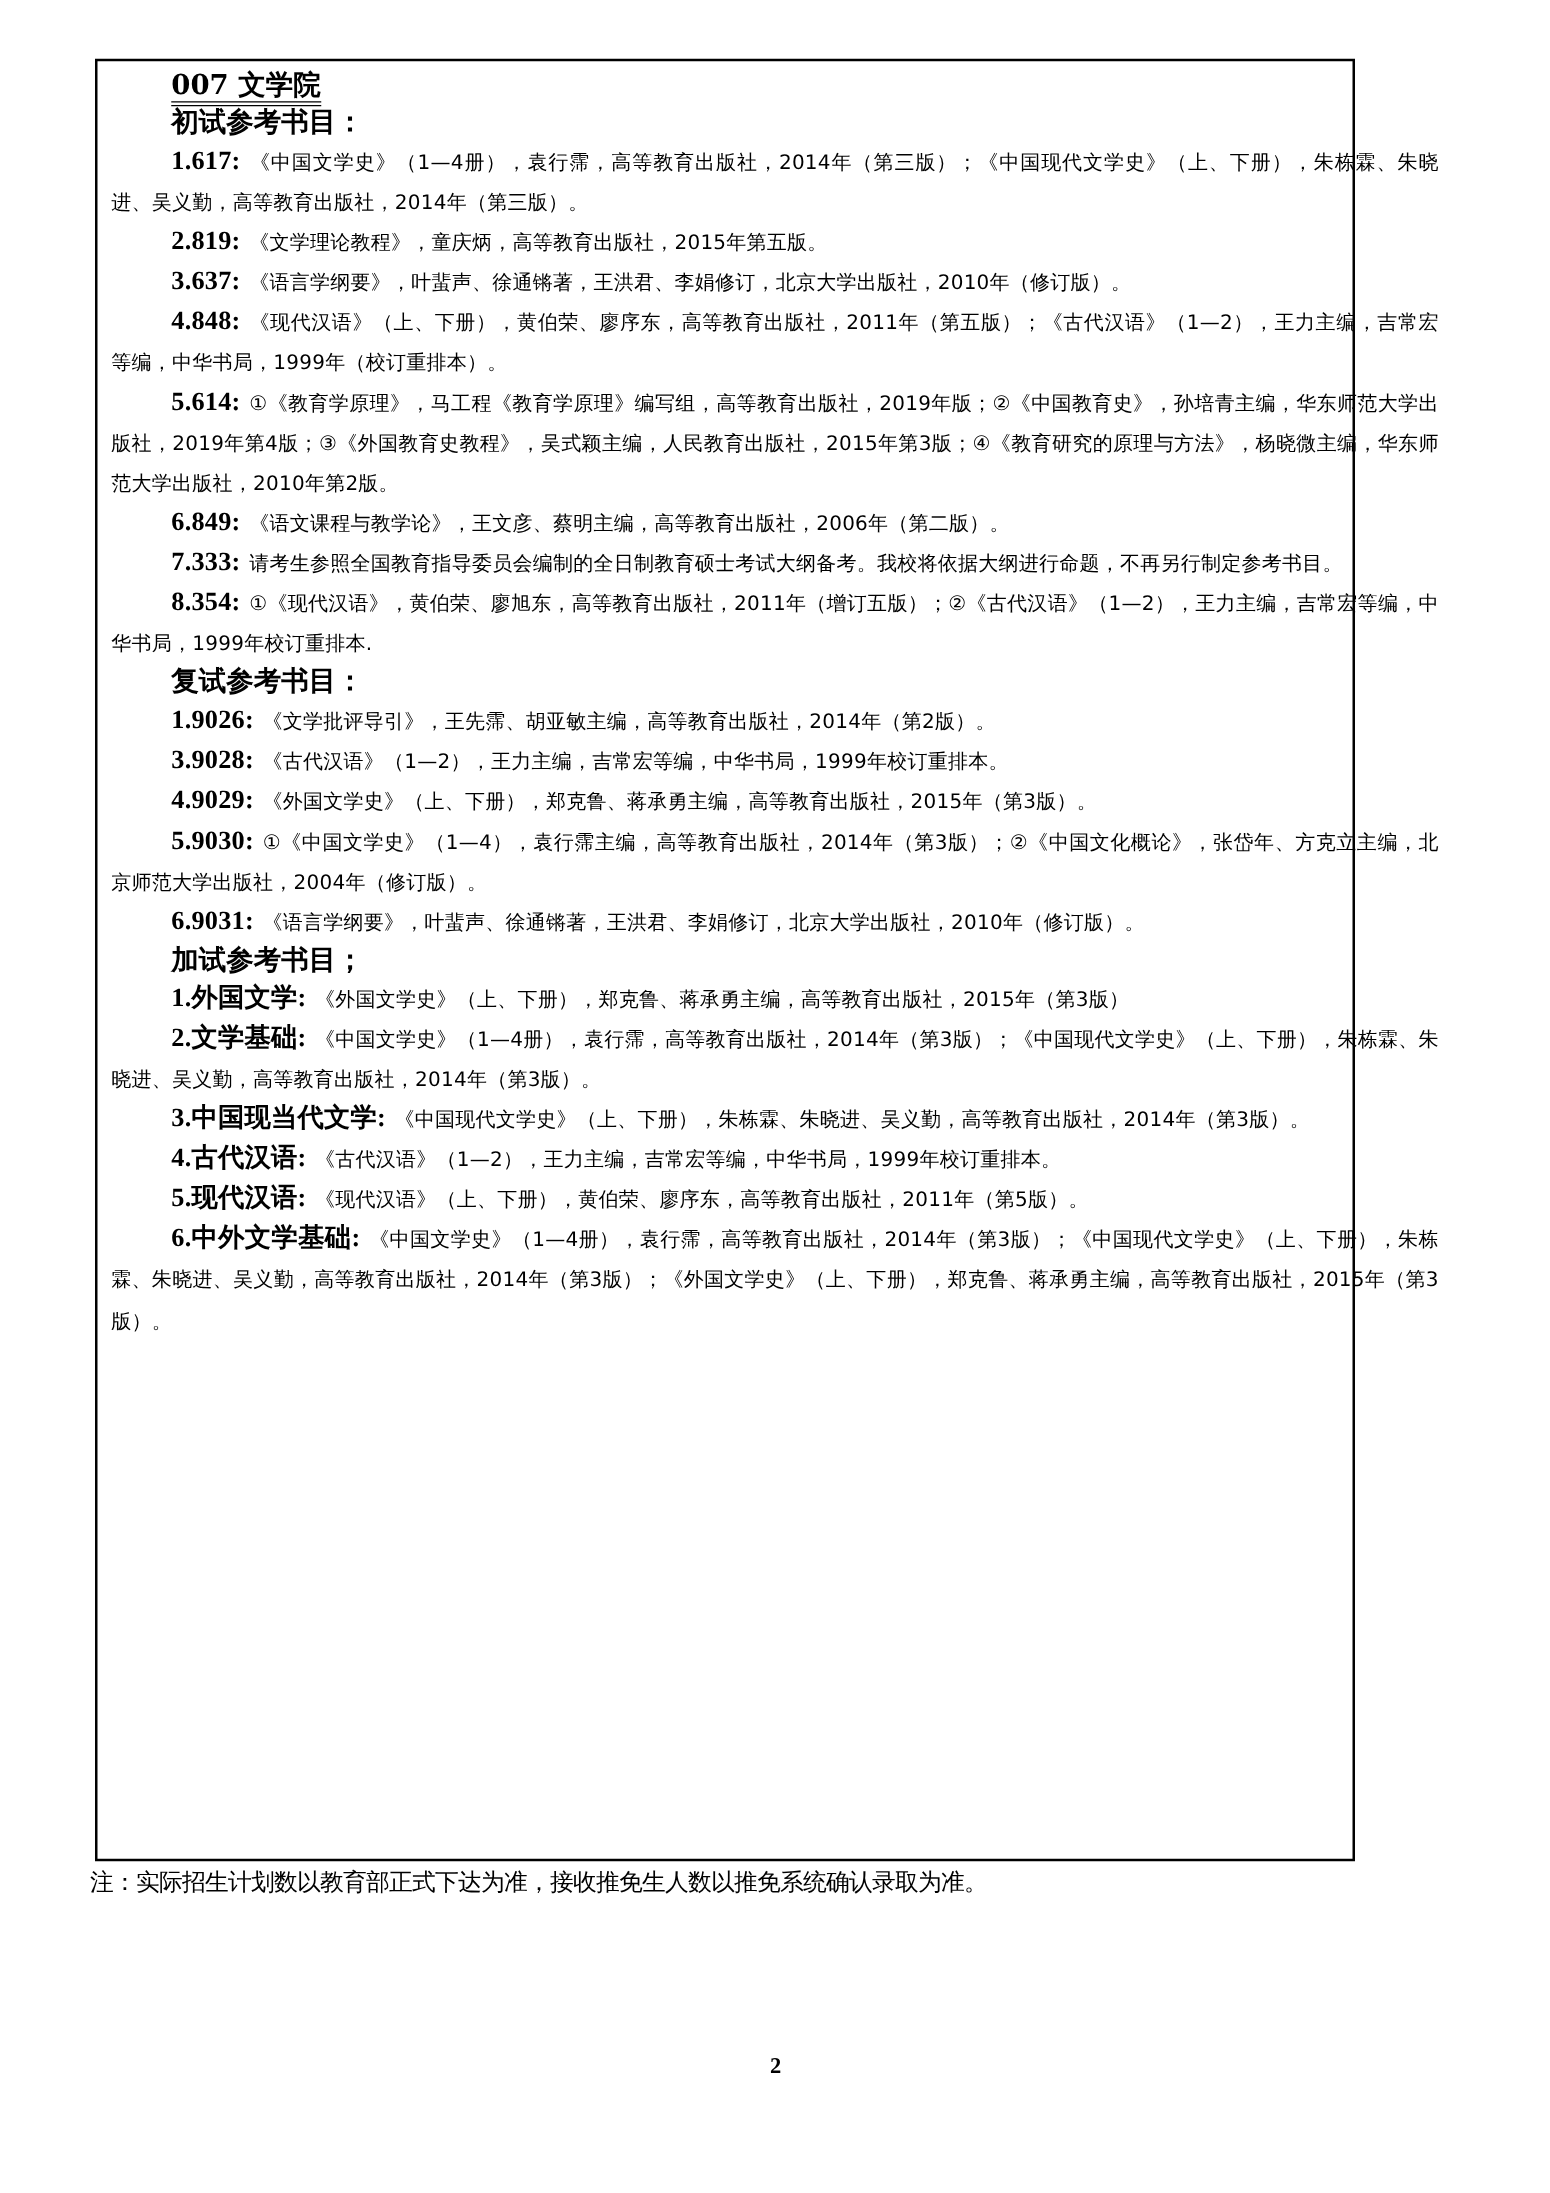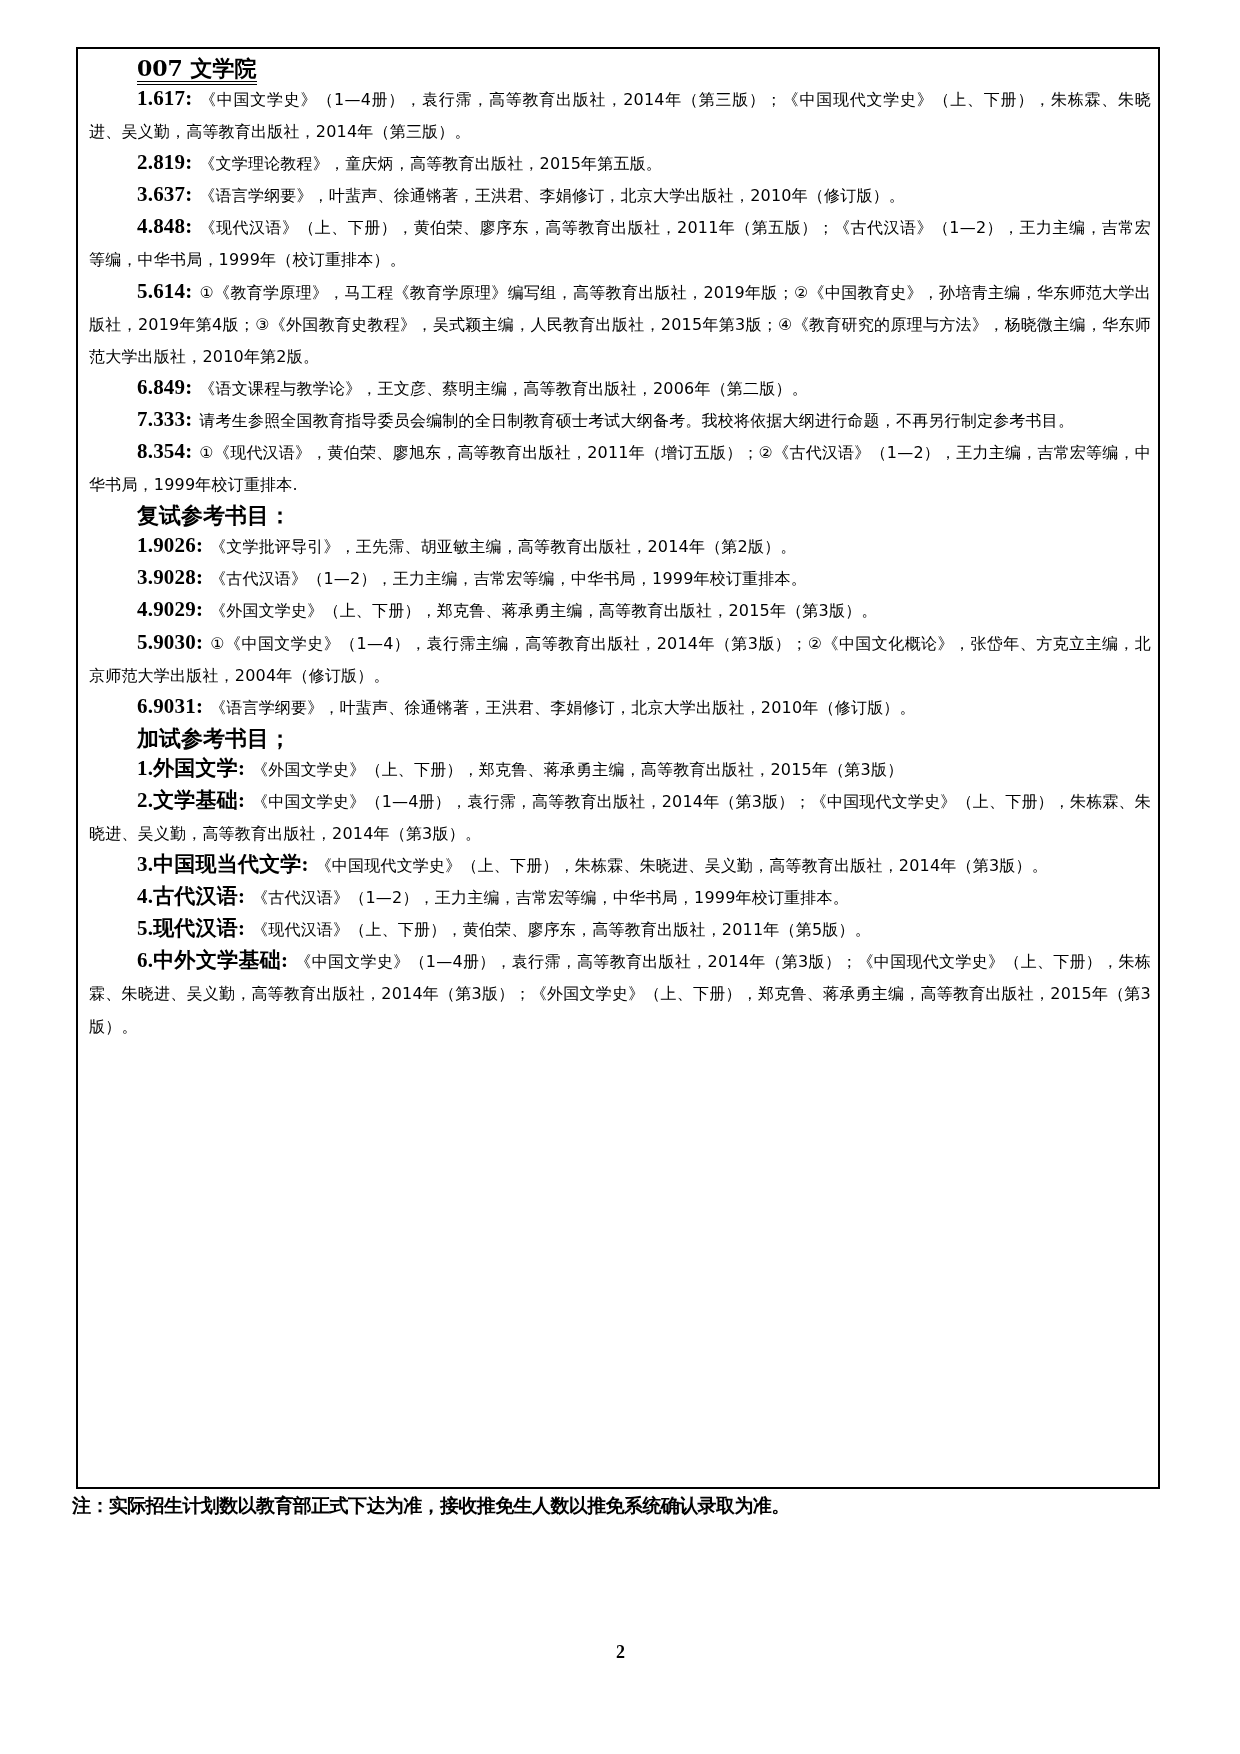--- a/index.html
+++ b/index.html
@@ -1,40 +1,41 @@
 <!DOCTYPE html>
 <html><head>
 <meta charset="utf-8">
 <style>
   html, body { margin: 0; padding: 0; background: #ffffff; }
   body { width: 1240px; height: 1754px; position: relative; overflow: hidden;
          font-family: "DejaVu Serif", "Liberation Serif", serif; color: #000; }
-  .box { position: absolute; left: 76px; top: 47px; width: 1084px; height: 1442px;
+  .box { position: absolute; left: 76px; top: 47px; width: 1008px; height: 1442px;
          border: 2px solid #000; box-sizing: border-box; }
   .content { position: absolute; left: 11px; top: 4px; width: 1062px; }
   .line { font-size: 21px; line-height: 30.1px; letter-spacing: 0.2px; text-align: justify;
           text-indent: 48px; margin: 0; }
   .line .num { font-weight: bold; font-family: "Liberation Serif", serif; margin-top: 15px; }
   .line .ref { font-family: "DejaVu Sans", sans-serif; font-size: 16px; }
   .title { font-size: 22px; line-height: 30px; font-weight: bold; text-indent: 48px;
            margin: 0; }
   .title span { border-bottom: 4px double #000; padding-bottom: 0px; }
   .heading { font-size: 22px; line-height: 30px; font-weight: bold; text-indent: 48px; margin: 0; }
-  .note { position: absolute; left: 72px; top: 1493px; font-size: 19px; font-weight: bold;
+  .note { position: absolute; left: 72px; top: 1493px; font-size: 19px; font-weight: normal;
           font-family: "DejaVu Sans", sans-serif; letter-spacing: -0.6px; }
   .page-num { position: absolute; left: 616px; top: 1642px; font-size: 18px; font-weight: bold;
               font-family: "Liberation Serif", serif; }
 </style>
 </head>
 <body>
 
 <div class="box">
   <div class="content">
     <p class="title"><span>007 文学院</span></p>
 
+    <p class="heading">初试参考书目：</p>
     <p class="line"><span class="num">1.617:</span> <span class="ref">《中国文学史》（1—4册），袁行霈，高等教育出版社，2014年（第三版）；《中国现代文学史》（上、下册），朱栋霖、朱晓进、吴义勤，高等教育出版社，2014年（第三版）。</span></p>
     <p class="line"><span class="num">2.819:</span> <span class="ref">《文学理论教程》，童庆炳，高等教育出版社，2015年第五版。</span></p>
     <p class="line"><span class="num">3.637:</span> <span class="ref">《语言学纲要》，叶蜚声、徐通锵著，王洪君、李娟修订，北京大学出版社，2010年（修订版）。</span></p>
     <p class="line"><span class="num">4.848:</span> <span class="ref">《现代汉语》（上、下册），黄伯荣、廖序东，高等教育出版社，2011年（第五版）；《古代汉语》（1—2），王力主编，吉常宏等编，中华书局，1999年（校订重排本）。</span></p>
     <p class="line"><span class="num">5.614:</span> <span class="ref">①《教育学原理》，马工程《教育学原理》编写组，高等教育出版社，2019年版；②《中国教育史》，孙培青主编，华东师范大学出版社，2019年第4版；③《外国教育史教程》，吴式颖主编，人民教育出版社，2015年第3版；④《教育研究的原理与方法》，杨晓微主编，华东师范大学出版社，2010年第2版。</span></p>
     <p class="line"><span class="num">6.849:</span> <span class="ref">《语文课程与教学论》，王文彦、蔡明主编，高等教育出版社，2006年（第二版）。</span></p>
     <p class="line"><span class="num">7.333:</span> <span class="ref">请考生参照全国教育指导委员会编制的全日制教育硕士考试大纲备考。我校将依据大纲进行命题，不再另行制定参考书目。</span></p>
     <p class="line"><span class="num">8.354:</span> <span class="ref">①《现代汉语》，黄伯荣、廖旭东，高等教育出版社，2011年（增订五版）；②《古代汉语》（1—2），王力主编，吉常宏等编，中华书局，1999年校订重排本.</span></p>
 
     <p class="heading">复试参考书目：</p>

